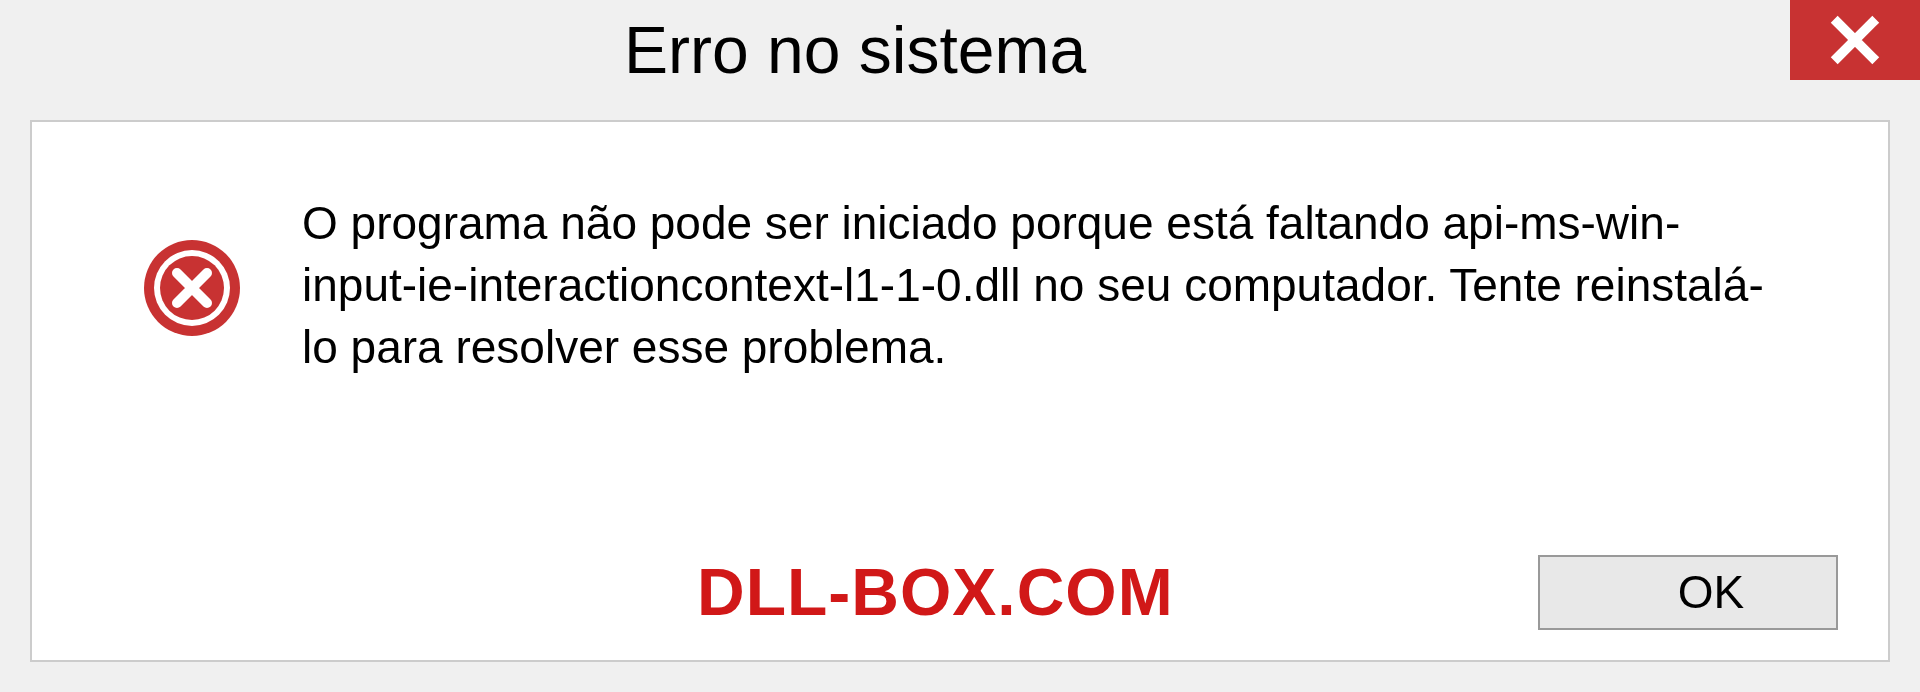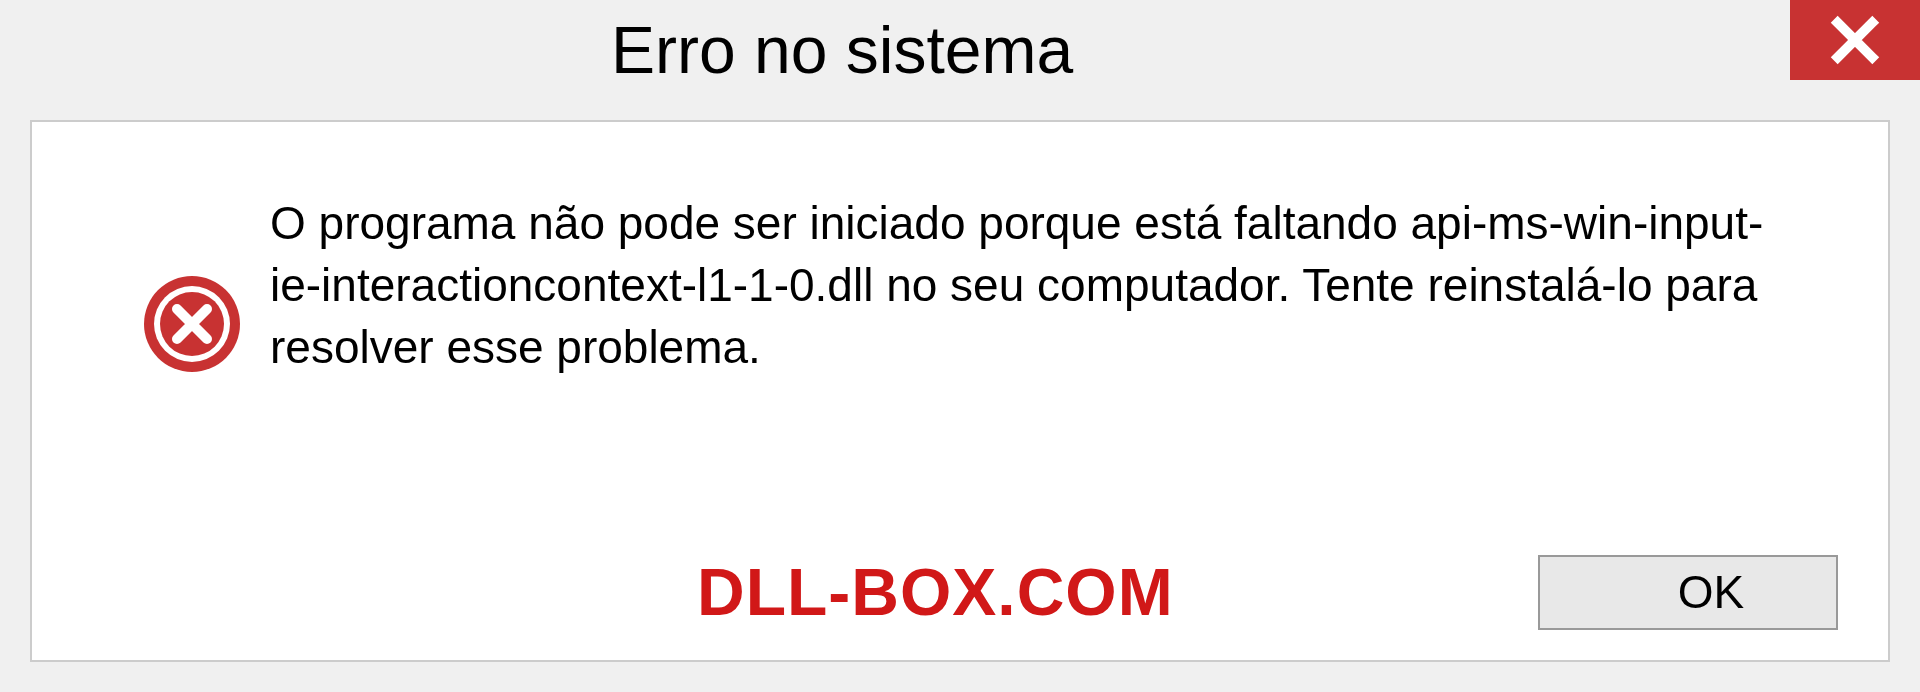--- a/index.html
+++ b/index.html
@@ -19,21 +19,21 @@
       height: 100%;
       background: #f0f0f0;
       display: flex;
       flex-direction: column;
     }
     .titlebar {
       display: flex;
       align-items: center;
       justify-content: space-between;
       height: 100px;
-      padding-left: 3px;
+      padding-left: 16px;
     }
     .title {
       font-size: 66px;
       font-weight: 400;
       color: #000;
       padding-left: 608px;
     }
     .close-btn {
       width: 130px;
       height: 80px;
@@ -53,23 +53,23 @@
       margin: 20px 30px 30px 30px;
       background: #ffffff;
       border: 2px solid #cccccc;
       flex: 1;
       display: flex;
       flex-direction: column;
       position: relative;
     }
     .message-row {
       display: flex;
-      align-items: flex-end;
+      align-items: center;
       padding: 70px 60px 40px 110px;
-      gap: 28px;
+      gap: 60px;
     }
     .error-icon-wrap {
       flex-shrink: 0;
       padding-top: 10px;
     }
     .error-icon-wrap svg {
       width: 100px;
       height: 100px;
     }
     .message-text {

